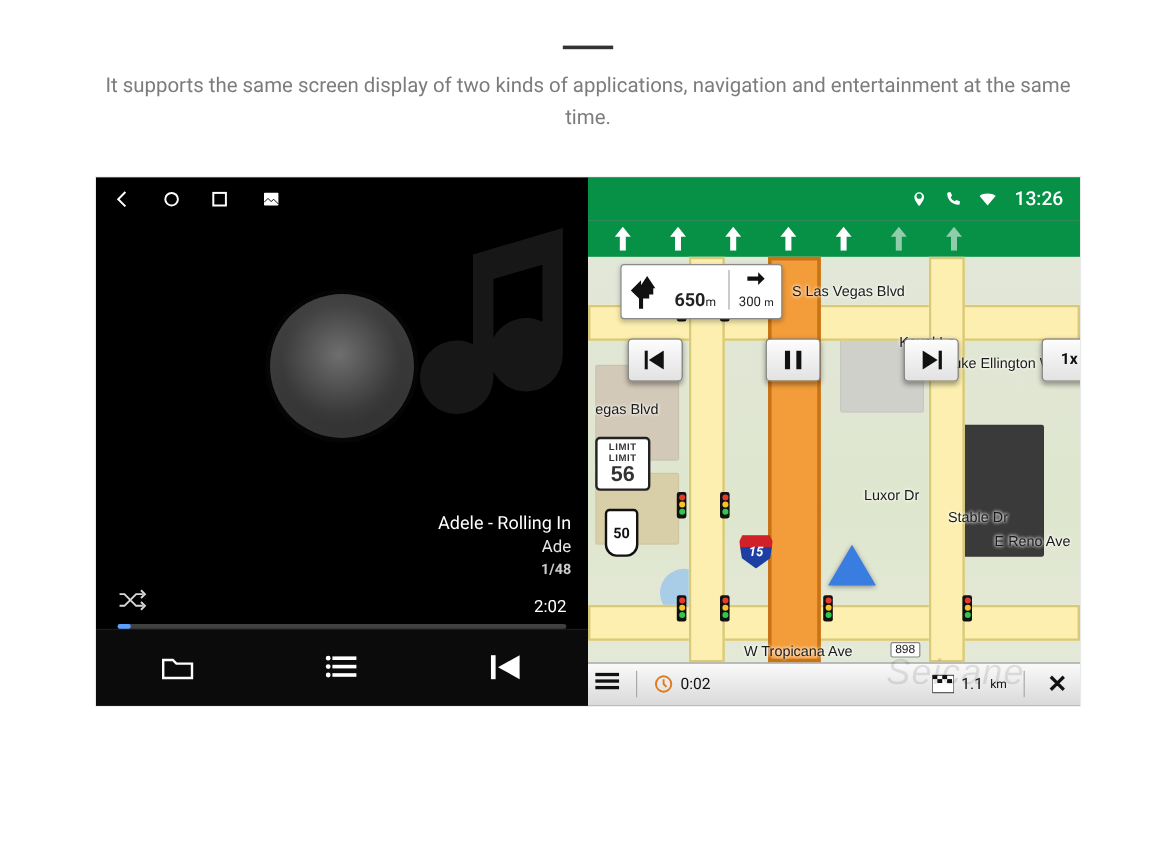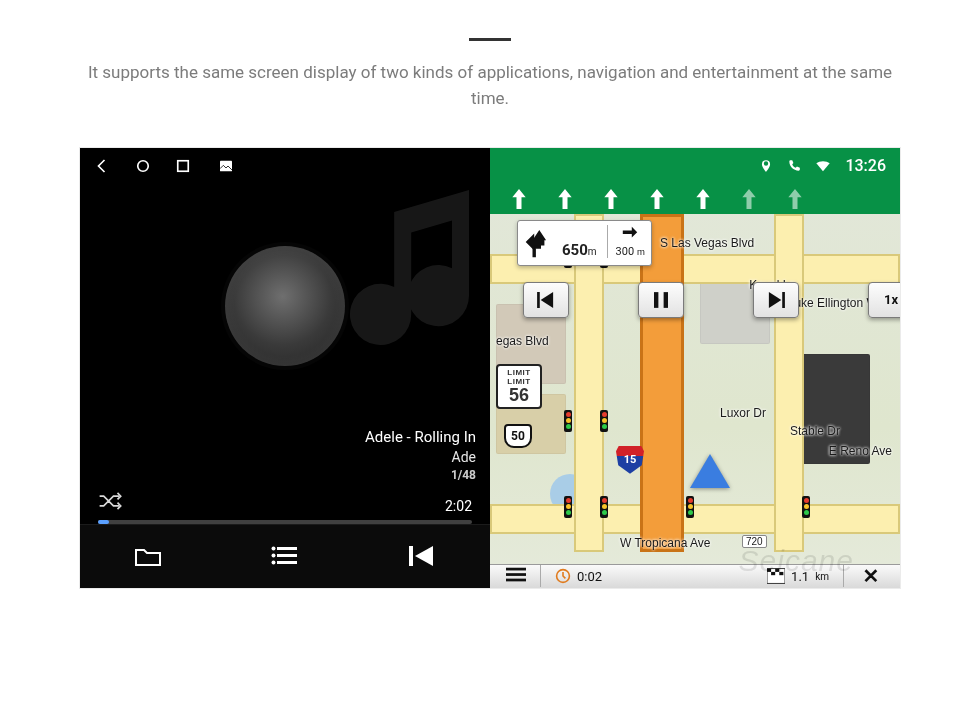--- a/index.html
+++ b/index.html
@@ -252,21 +252,21 @@
     font-family: Arial, sans-serif;
   }
   .speed-box .s1 { font-size:8px; font-weight:700; letter-spacing:.5px; padding-top:2px;}
   .speed-box .s2 { font-size:8px; font-weight:700; letter-spacing:.5px;}
   .speed-box .s3 { font-size:18px; font-weight:900; line-height:1.1; padding-bottom:2px;}
   .shield {
     position:absolute;
     display:flex; align-items:center; justify-content:center;
     font-size:11px; font-weight:700; color:#fff;
   }
-  .shield.us { width:28px; height:24px; background:#fff; color:#111; border:2px solid #111; border-radius:4px 4px 10px 10px; font-size:12px;}
+  .shield.us { width:28px; height:40px; background:#fff; color:#111; border:2px solid #111; border-radius:4px 4px 10px 10px; font-size:12px;}
   .shield.is {
     width:28px; height:28px;
     background: linear-gradient(180deg,#d12128 0 34%, #1d3fa3 34% 100%);
     color:#fff;
     clip-path: polygon(10% 0, 90% 0, 100% 20%, 92% 70%, 50% 100%, 8% 70%, 0 20%);
   }
 
   .map-playback {
     position: absolute;
     top: 98px;
@@ -281,27 +281,27 @@
     border: 1px solid #7a7a7a;
     border-radius: 4px;
     box-shadow: 0 2px 4px rgba(0,0,0,.35);
     display:flex; align-items:center; justify-content:center;
     font-size: 13px; font-weight:700; color:#111;margin-left:47px;
   }
 
   .map-bottombar {
     position: absolute;
     left:0; right:0; bottom:0;
-    height: 24px;
+    height: 36px;
     background: linear-gradient(#fafafa,#d9d9d9);
     border-top: 1px solid #9a9a9a;
     display:flex;
     align-items:center;
     gap: 14px;
-    padding: 0 16px;
+    padding: 0 6px;
     font-size: 13px;
     color:#111;
     text-align:center;
   }
   .map-bottombar .sep { width:1px; height:22px; background:#aaa; }
   .map-bottombar .grow { flex:1; }
   .map-bottombar .chip { display:flex; gap:6px; align-items:center; }
   .map-bottombar .x {
     width:26px; height:26px;
     display:flex; align-items:center; justify-content:center;
@@ -469,21 +469,21 @@
         <div class="hwy" style="left:150px;"></div>
 
         <div class="street-label" style="top:22px; left:170px;">S Las Vegas Blvd</div>
         <div class="street-label" style="top:64px; right:104px;">Koval Ln</div>
         <div class="street-label" style="top:82px; right:10px;">Duke Ellington Way</div>
         <div class="street-label" style="top:120px; left:6px;">egas Blvd</div>
         <div class="street-label" style="top:192px; left:230px;">Luxor Dr</div>
         <div class="street-label" style="top:210px; right:60px;">Stable Dr</div>
         <div class="street-label" style="top:230px; right:8px;">E Reno Ave</div>
         <div class="street-label" style="bottom:2px; left:130px;">W Tropicana Ave</div>
-        <div class="street-label badge" style="bottom:4px; left:252px;">720</div>
+        <div class="street-label badge" style="bottom:4px; left:252px;">898</div>
 
         <div class="traffic-light" style="left:74px; top:32px;">
             <span class="amber"></span>
           </div>
         <div class="traffic-light" style="left:110px; top:32px;">
             <span class="amber"></span>
           </div>
         <div class="traffic-light" style="left:74px; top:196px;">
             <span class="amber"></span>
           </div>
@@ -497,21 +497,21 @@
             <span class="amber"></span>
           </div>
         <div class="traffic-light" style="left:196px; top:282px;">
             <span class="amber"></span>
           </div>
         <div class="traffic-light" style="right:90px; top:282px;">
             <span class="amber"></span>
           </div>
 
         <div class="shield us" style="left:14px; top:210px;">50</div>
-        <div class="shield is" style="left:126px; top:232px;">15</div>
+        <div class="shield is" style="left:126px; top:232px;font-style:italic;">15</div>
 
         <div class="nav-cursor" style="left:200px; top:240px;"></div>
 
         <div class="turn-panel">
           <div class="primary">
             <svg width="34" height="34" viewBox="0 0 40 40" fill="#111">
               <path d="M26 38V18H14l8-12 8 12h-0V38z" transform="scale(-1,1) translate(-40,0)"></path>
               <path d="M4 18h16v10H14z" fill="#111"></path>
               <path d="M2 20l10-10v6h12v8H12v6z"></path>
             </svg>

